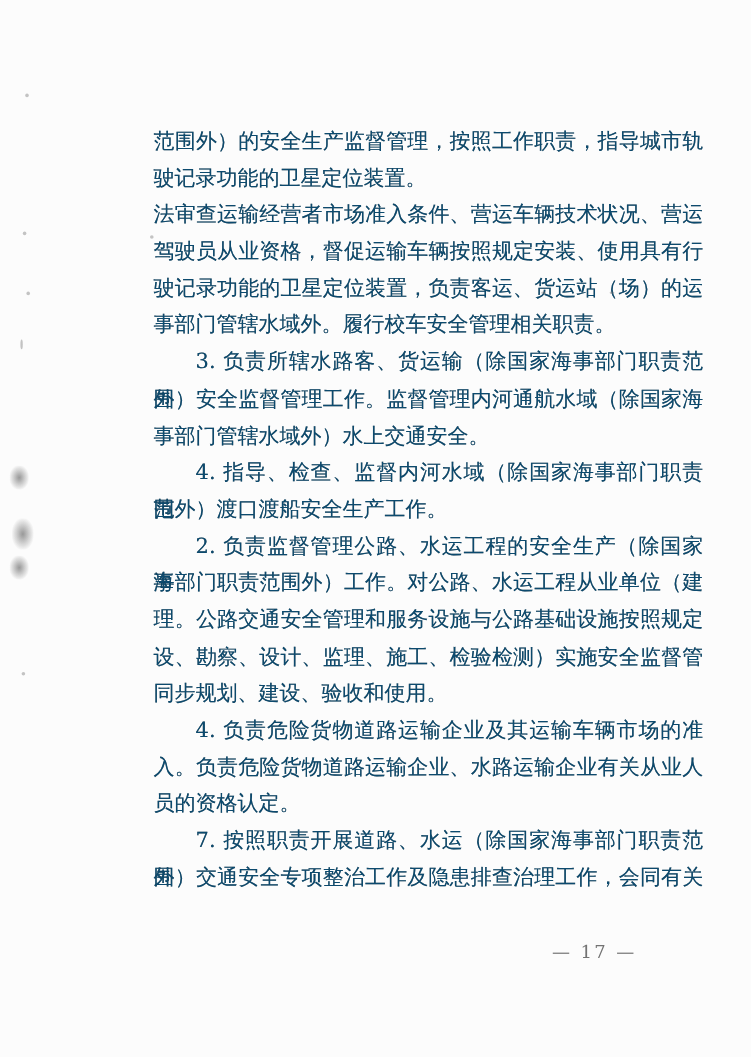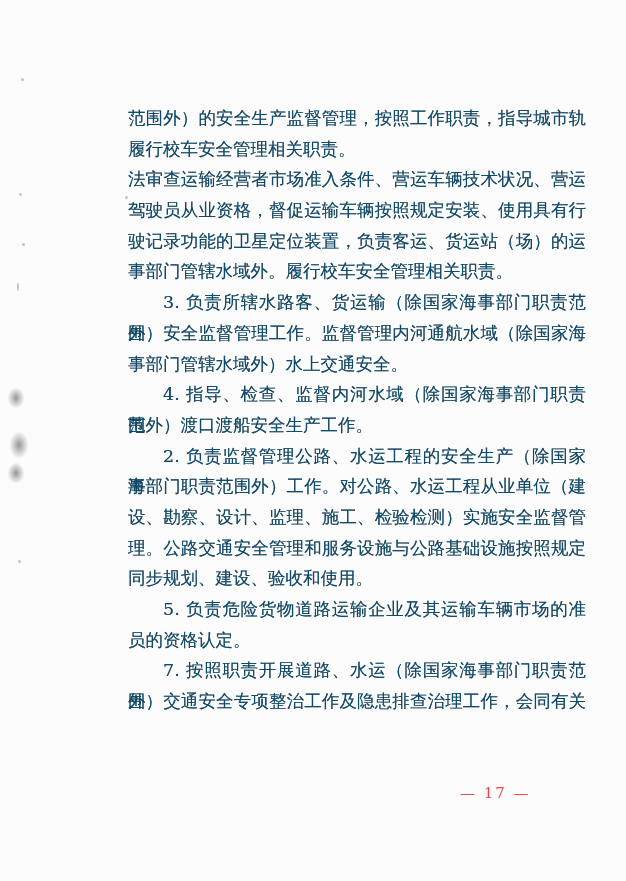--- a/index.html
+++ b/index.html
@@ -38,21 +38,21 @@
   }
   .ln.ind {
     text-indent: 35px;
   }
   .footer {
     position: absolute;
     left: 460px;
     top: 784px;
     font-size: 15px;
     letter-spacing: 2px;
-    color: #ef4444;
+    color: #737373;
   }
   
   .smudge {
     position: absolute;
     background: radial-gradient(ellipse at center, rgba(70,70,70,0.55) 0%, rgba(120,120,120,0.3) 45%, rgba(200,200,200,0) 75%);
     filter: blur(0.4px);
   }
   .smudge.s1 { left: 8px;  top: 388px; width: 16px; height: 20px; }
   .smudge.s2 { left: 10px; top: 432px; width: 18px; height: 26px; }
   .smudge.s3 { left: 8px;  top: 463px; width: 16px; height: 20px; }
@@ -71,36 +71,37 @@
   .speck.p7 { left: 17px;  top: 283px; width: 2px; height: 8px; }
   .speck.p8 { left: 18px;  top: 560px; }
 </style>
 </head>
 <body>
 
 <div class="page">
 
   <div class="text-block">
     <div class="ln j">范围外）的安全生产监督管理，按照工作职责，指导城市轨</div>
-    <div class="ln">履行校车安全管理相关职责。</div>
+    <div class="ln">驶记录功能的卫星定位装置。</div>
     <div class="ln j">法审查运输经营者市场准入条件、营运车辆技术状况、营运</div>
     <div class="ln j">驾驶员从业资格，督促运输车辆按照规定安装、使用具有行</div>
     <div class="ln j">驶记录功能的卫星定位装置，负责客运、货运站（场）的运</div>
     <div class="ln">事部门管辖水域外。履行校车安全管理相关职责。</div>
     <div class="ln ind j">3. 负责所辖水路客、货运输（除国家海事部门职责范围</div>
     <div class="ln j">外）安全监督管理工作。监督管理内河通航水域（除国家海</div>
     <div class="ln">事部门管辖水域外）水上交通安全。</div>
     <div class="ln ind j">4. 指导、检查、监督内河水域（除国家海事部门职责范</div>
     <div class="ln">围外）渡口渡船安全生产工作。</div>
     <div class="ln ind j">2. 负责监督管理公路、水运工程的安全生产（除国家海</div>
     <div class="ln j">事部门职责范围外）工作。对公路、水运工程从业单位（建</div>
+    <div class="ln j">理。公路交通安全管理和服务设施与公路基础设施按照规定</div>
     <div class="ln j">设、勘察、设计、监理、施工、检验检测）实施安全监督管</div>
-    <div class="ln j">理。公路交通安全管理和服务设施与公路基础设施按照规定</div>
     <div class="ln">同步规划、建设、验收和使用。</div>
-    <div class="ln ind j">5. 负责危险货物道路运输企业及其运输车辆市场的准</div>
+    <div class="ln ind j">4. 负责危险货物道路运输企业及其运输车辆市场的准</div>
+    <div class="ln j">入。负责危险货物道路运输企业、水路运输企业有关从业人</div>
     <div class="ln">员的资格认定。</div>
     <div class="ln ind j">7. 按照职责开展道路、水运（除国家海事部门职责范围</div>
     <div class="ln j">外）交通安全专项整治工作及隐患排查治理工作，会同有关</div>
   </div>
 
   <div class="footer">— 17 —</div>
 
   <div class="smudge s1"></div>
   <div class="smudge s2"></div>
   <div class="smudge s3"></div>

